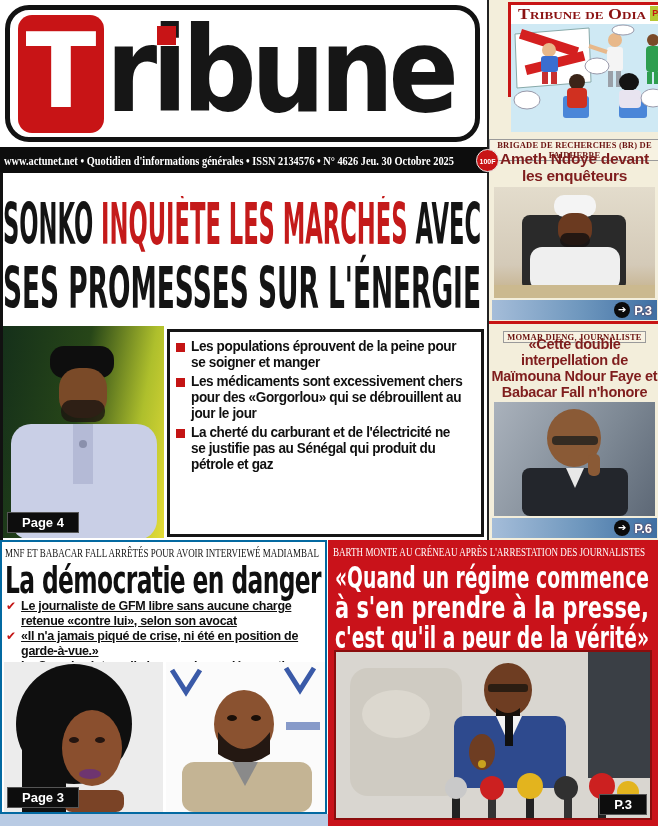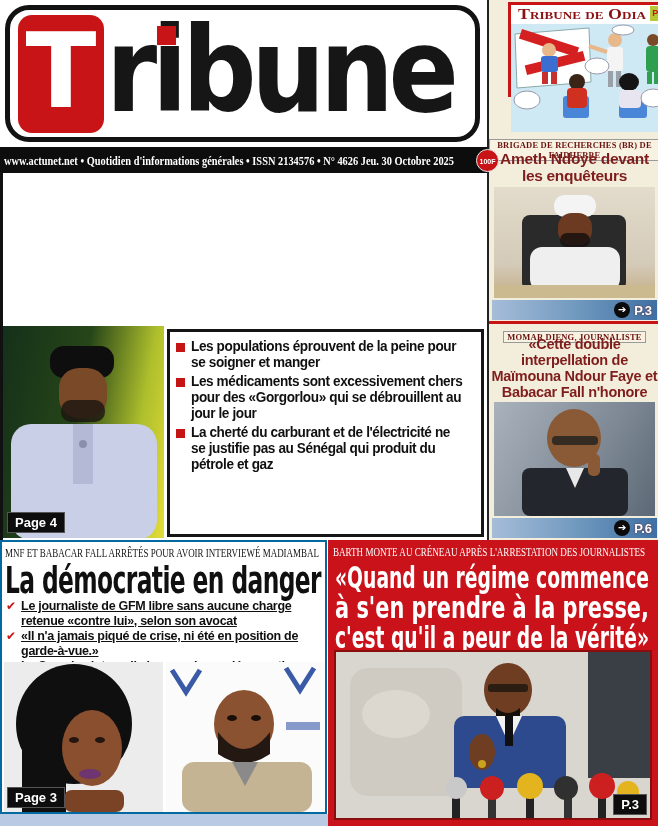--- a/index.html
+++ b/index.html
@@ -29,21 +29,21 @@
               line-height:16px;color:#111;padding-left:5px;white-space:nowrap;overflow:hidden;}
   .headline-svg{left:3px;top:196px;}
   .hl-black{fill:#141414;}
   .hl-red{fill:#c41a1a;}
   .svghl{font-family:"DejaVu Sans","Liberation Sans",sans-serif;font-weight:bold;}
   .svgserif{font-family:"Liberation Serif","DejaVu Serif",serif;}
 
   .photo{overflow:hidden;}
   .photo-sonko{left:3px;top:326px;width:161px;height:212px;
                background:linear-gradient(100deg,#15301a 0%,#274618 45%,#aebf2c 78%,#e4dc38 100%);}
-  .page-label{background:#0d0d0d;color:#fff;font-weight:bold;font-size:13px;padding:2px 7px;
+  .page-label{background:#0d0d0d;color:#fff;font-weight:bold;font-size:13px;padding:2px 14px;
               border:1px solid #555;}
   .lead-bullets{left:167px;top:329px;width:317px;height:208px;border:3px solid #151515;
                 box-sizing:border-box;background:#fff;padding:7px 5px 0 6px;}
   .lead-bullet{display:flex;margin-bottom:3px;}
   .sq{width:9px;height:9px;background:#c41414;margin:4px 6px 0 0;flex-shrink:0;}
   .lead-bullet span.txt{font-weight:bold;font-size:14px;line-height:1.14;letter-spacing:-.4px;color:#101010;
                         transform:scaleX(.97);transform-origin:left;}
 
   
   .right-col{left:487px;top:0;width:171px;height:540px;background:#f3eedb;border-left:2px solid #222;
@@ -103,20 +103,26 @@
   <div class="abs info-bar">
     <svg width="487" height="26">
       <text x="4" y="18" textLength="450" lengthAdjust="spacingAndGlyphs" class="svgserif" style="font-weight:bold;font-size:13.5px" fill="#ffffff">www.actunet.net • Quotidien d'informations générales • ISSN  2134576 • N° 4626 Jeu. 30 Octobre 2025</text>
     </svg>
   </div>
   <div class="abs price-badge">100F</div>
 
   <div class="abs lead-border"></div>
 
 
+  <div class="abs headline-svg">
+    <svg width="482" height="126">
+      <text x="0" y="48" textLength="478" lengthAdjust="spacingAndGlyphs" class="svghl" style="font-size:57px" xml:space="preserve"><tspan class="hl-black">SONKO </tspan><tspan class="hl-red">INQUIÈTE LES MARCHÉS</tspan><tspan class="hl-black"> AVEC</tspan></text>
+      <text x="0" y="112" textLength="478" lengthAdjust="spacingAndGlyphs" class="svghl hl-black" style="font-size:57px">SES PROMESSES SUR L'ÉNERGIE</text>
+    </svg>
+  </div>
 
   <div class="abs photo photo-sonko">
     <svg width="161" height="212">
       <rect x="47" y="20" width="64" height="32" rx="14" fill="#0e0e0e"></rect>
       <rect x="56" y="42" width="48" height="50" rx="20" fill="#7a4a28"></rect>
       <rect x="58" y="74" width="44" height="22" rx="10" fill="#1c1410" opacity="0.8"></rect>
       <rect x="8" y="98" width="146" height="116" rx="20" fill="#c9cfe6"></rect>
       <rect x="70" y="98" width="20" height="60" fill="#b4bad6"></rect>
       <circle cx="80" cy="118" r="4" fill="#8a90ac"></circle>
     </svg>

